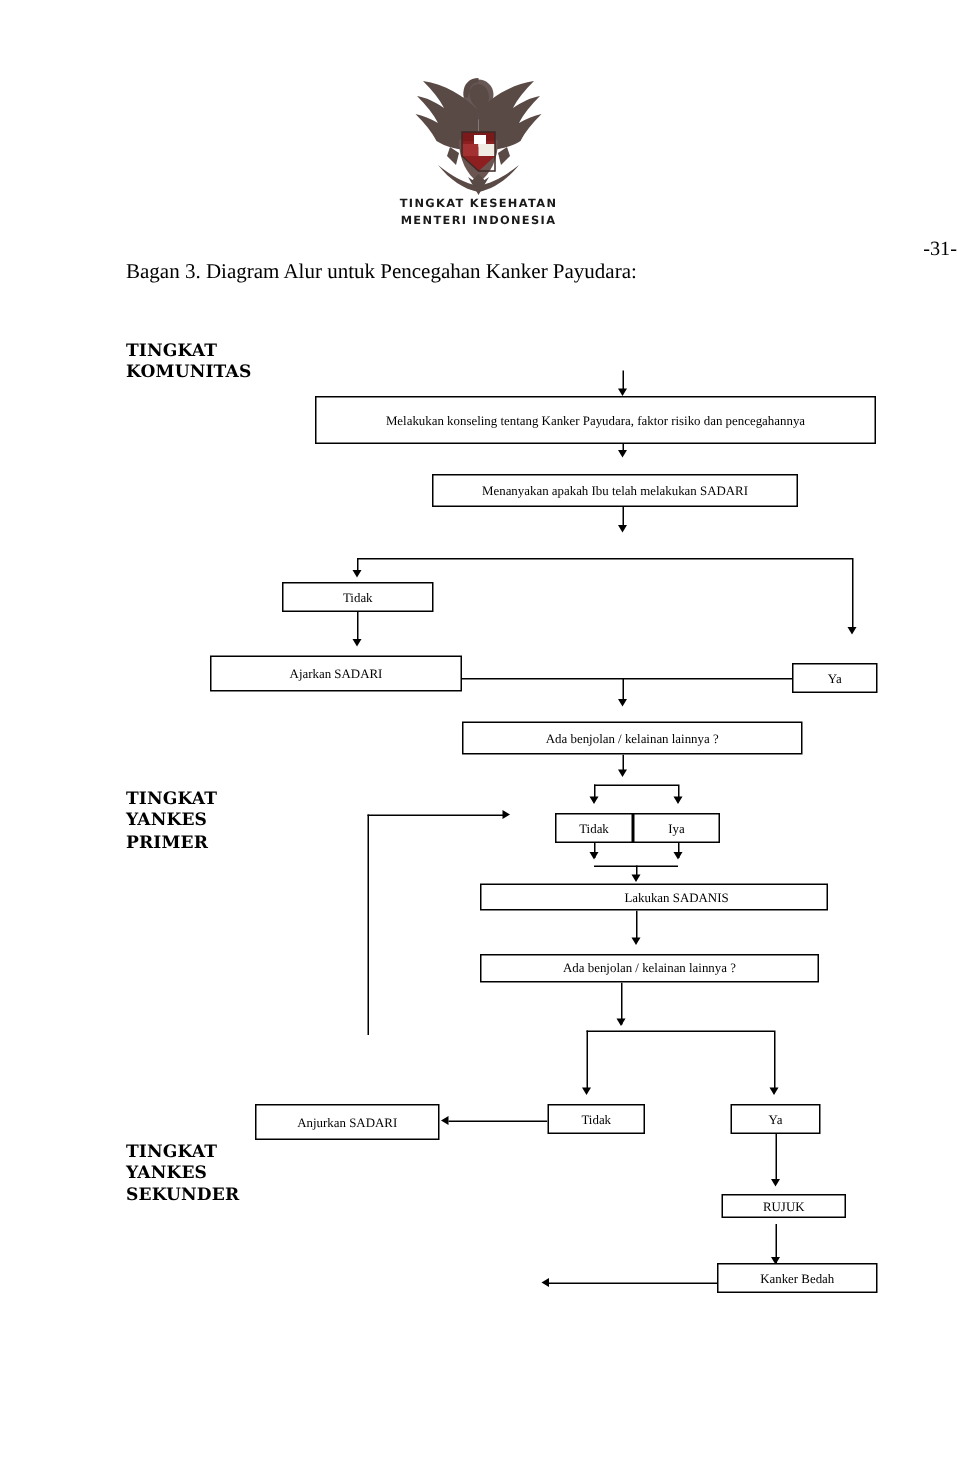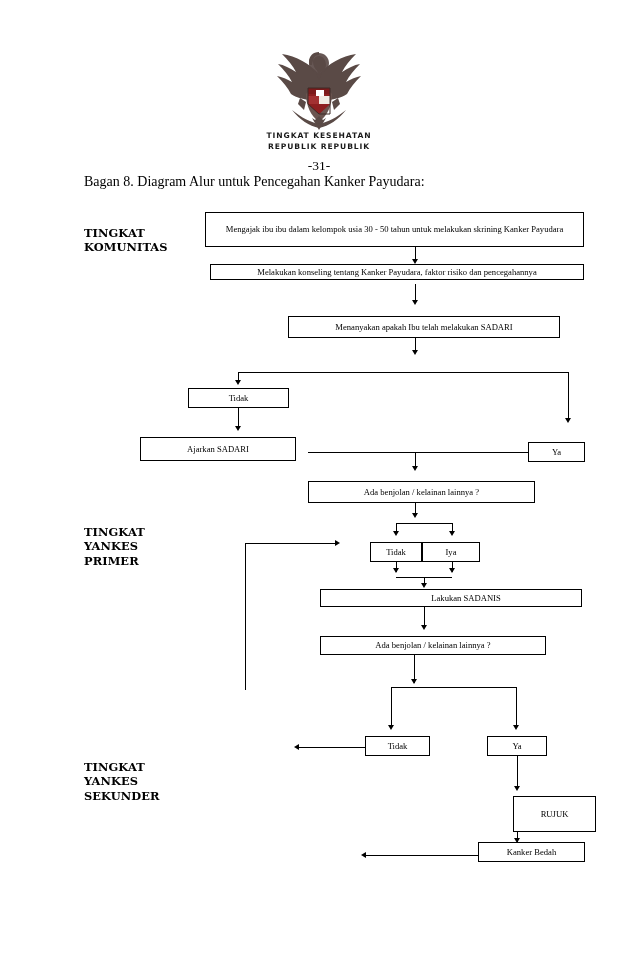--- a/index.html
+++ b/index.html
@@ -38,21 +38,21 @@
     line-height: 9.6px;
     margin-top: 1px;
   }
 
   
   .page-number {
     position: absolute;
     left: 0;
     top: 158px;
     width: 638px;
-    text-align: center;
+    text-align: right;
     font-size: 13.5px;
     font-family: "Liberation Serif", serif;
   }
   .doc-title {
     position: absolute;
     left: 84px;
     top: 174px;
     font-size: 14px;
     font-family: "Liberation Serif", serif;
     white-space: nowrap;
@@ -154,65 +154,64 @@
         <path d="M57 52 L68 52 L68 60 L57 60 Z" fill="#f0ece4"></path>
         <path d="M46 60 L68 60 L57 70 Z" fill="#8d1f20"></path>
         <path d="M46 44 L68 44 L68 70 L57 70 L46 60 Z" fill="none" stroke="#3d2a26" stroke-width="1"></path>
       </g>
 
       <g fill="#5a4a46">
         <path d="M30 66 C40 74 48 78 57 80 C66 78 74 74 84 66 C76 76 67 82 57 84 C47 82 38 76 30 66 Z"></path>
       </g>
     </svg>
     <div class="emblem-caption">TINGKAT KESEHATAN</div>
-    <div class="emblem-caption">REPUBLIK REPUBLIK</div>
+    <div class="emblem-caption">MENTERI INDONESIA</div>
   </div>
 
   <div class="page-number">-31-</div>
-  <div class="doc-title">Bagan 8. Diagram Alur untuk Pencegahan Kanker Payudara:</div>
+  <div class="doc-title">Bagan 3. Diagram Alur untuk Pencegahan Kanker Payudara:</div>
 
   <div class="tier-label" style="left:84px; top:226px;">TINGKAT
 KOMUNITAS</div>
   <div class="tier-label" style="left:84px; top:525px;">TINGKAT
 YANKES
 PRIMER</div>
   <div class="tier-label" style="left:84px; top:760px;">TINGKAT
 YANKES
 SEKUNDER</div>
 
-  <div class="node" style="left:205px; top:212px; width:379px; height:35px;">Mengajak ibu ibu dalam kelompok usia 30 - 50  tahun untuk melakukan skrining Kanker Payudara</div>
 
   <div class="vline" style="left:415px; top:247px; height:14px;"></div>
   <div class="arrow-down" style="left:411.8px; top:259px;"></div>
 
-  <div class="node" style="left:210px; top:264px; width:374px; height:16px;">Melakukan konseling tentang Kanker Payudara, faktor risiko dan pencegahannya</div>
+  <div class="node" style="left:210px; top:264px; width:374px; height:32px;">Melakukan konseling tentang Kanker Payudara, faktor risiko dan pencegahannya</div>
 
   <div class="vline" style="left:415px; top:284px; height:18px;"></div>
   <div class="arrow-down" style="left:411.8px; top:300px;"></div>
 
-  <div class="node" style="left:288px; top:316px; width:272px; height:22px;">Menanyakan apakah Ibu telah melakukan SADARI</div>
+  <div class="node" style="left:288px; top:316px; width:244px; height:22px;">Menanyakan apakah Ibu telah melakukan SADARI</div>
 
   <div class="vline" style="left:415px; top:338px; height:14px;"></div>
   <div class="arrow-down" style="left:411.8px; top:350px;"></div>
   <div class="hline" style="left:238px; top:372px; width:330px;"></div>
 
   <div class="vline" style="left:238px; top:372px; height:10px;"></div>
   <div class="arrow-down" style="left:234.8px; top:380px;"></div>
 
   <div class="vline" style="left:568px; top:372px; height:48px;"></div>
   <div class="arrow-down" style="left:564.8px; top:418px;"></div>
 
   <div class="node" style="left:188px; top:388px; width:101px; height:20px;">Tidak</div>
 
   <div class="vline" style="left:238px; top:408px; height:20px;"></div>
   <div class="arrow-down" style="left:234.8px; top:426px;"></div>
 
   <div class="node" style="left:528px; top:442px; width:57px; height:20px;">Ya</div>
 
-  <div class="node" style="left:140px; top:437px; width:156px; height:24px;">Ajarkan SADARI</div>
+  <div class="node" style="left:140px; top:437px; width:168px; height:24px;">Ajarkan SADARI</div>
 
   <div class="hline" style="left:308px; top:452px; width:220px;"></div>
 
   <div class="vline" style="left:415px; top:452px; height:16px;"></div>
   <div class="arrow-down" style="left:411.8px; top:466px;"></div>
 
   <div class="node" style="left:308px; top:481px; width:227px; height:22px;">Ada benjolan / kelainan lainnya ?</div>
 
   <div class="vline" style="left:415px; top:503px; height:12px;"></div>
   <div class="arrow-down" style="left:411.8px; top:513px;"></div>
@@ -227,49 +226,50 @@
   <div class="node" style="left:422px; top:542px; width:58px; height:20px;">Iya</div>
 
   <div class="vline" style="left:396px; top:562px; height:10px;"></div>
   <div class="arrow-down" style="left:392.8px; top:568px;"></div>
   <div class="vline" style="left:452px; top:562px; height:10px;"></div>
   <div class="arrow-down" style="left:448.8px; top:568px;"></div>
   <div class="hline" style="left:396px; top:577px; width:56px;"></div>
   <div class="vline" style="left:424px; top:577px; height:8px;"></div>
   <div class="arrow-down" style="left:420.8px; top:583px;"></div>
 
-  <div class="node" style="left:320px; top:589px; width:262px; height:18px;padding-left:34px;">Lakukan SADANIS</div>
+  <div class="node" style="left:320px; top:589px; width:232px; height:18px;padding-left:34px;">Lakukan SADANIS</div>
   <div class="vline" style="left:424px; top:607px; height:20px;"></div>
   <div class="arrow-down" style="left:420.8px; top:625px;"></div>
 
   <div class="node" style="left:320px; top:636px; width:226px; height:19px;">Ada benjolan / kelainan lainnya ?</div>
 
   <div class="vline" style="left:414px; top:655px; height:28px;"></div>
   <div class="arrow-down" style="left:410.8px; top:679px;"></div>
   <div class="hline" style="left:391px; top:687px; width:125px;"></div>
   <div class="vline" style="left:391px; top:687px; height:40px;"></div>
   <div class="arrow-down" style="left:387.8px; top:725px;"></div>
   <div class="vline" style="left:516px; top:687px; height:40px;"></div>
   <div class="arrow-down" style="left:512.8px; top:725px;"></div>
 
   <div class="vline" style="left:245px; top:543px; height:147px;"></div>
   <div class="hline" style="left:245px; top:543px; width:92px;"></div>
   <div class="arrow-right" style="left:335px; top:539.8px;"></div>
 
+  <div class="node" style="left:170px; top:736px; width:123px; height:24px;">Anjurkan SADARI</div>
 
   <div class="node" style="left:365px; top:736px; width:65px; height:20px;">Tidak</div>
 
   <div class="hline" style="left:299px; top:747px; width:66px;"></div>
   <div class="arrow-left" style="left:294px; top:743.8px;"></div>
 
   <div class="node" style="left:487px; top:736px; width:60px; height:20px;">Ya</div>
   <div class="vline" style="left:517px; top:756px; height:32px;"></div>
   <div class="arrow-down" style="left:513.8px; top:786px;"></div>
 
-  <div class="node" style="left:513px; top:796px; width:83px; height:36px;">RUJUK</div>
+  <div class="node" style="left:481px; top:796px; width:83px; height:16px;">RUJUK</div>
   <div class="vline" style="left:517px; top:816px; height:26px;"></div>
   <div class="arrow-down" style="left:513.8px; top:838px;"></div>
 
   <div class="node" style="left:478px; top:842px; width:107px; height:20px;">Kanker Bedah</div>
 
 
   <div class="hline" style="left:366px; top:855px; width:112px;"></div>
   <div class="arrow-left" style="left:361px; top:851.8px;"></div>
 
 </div>

